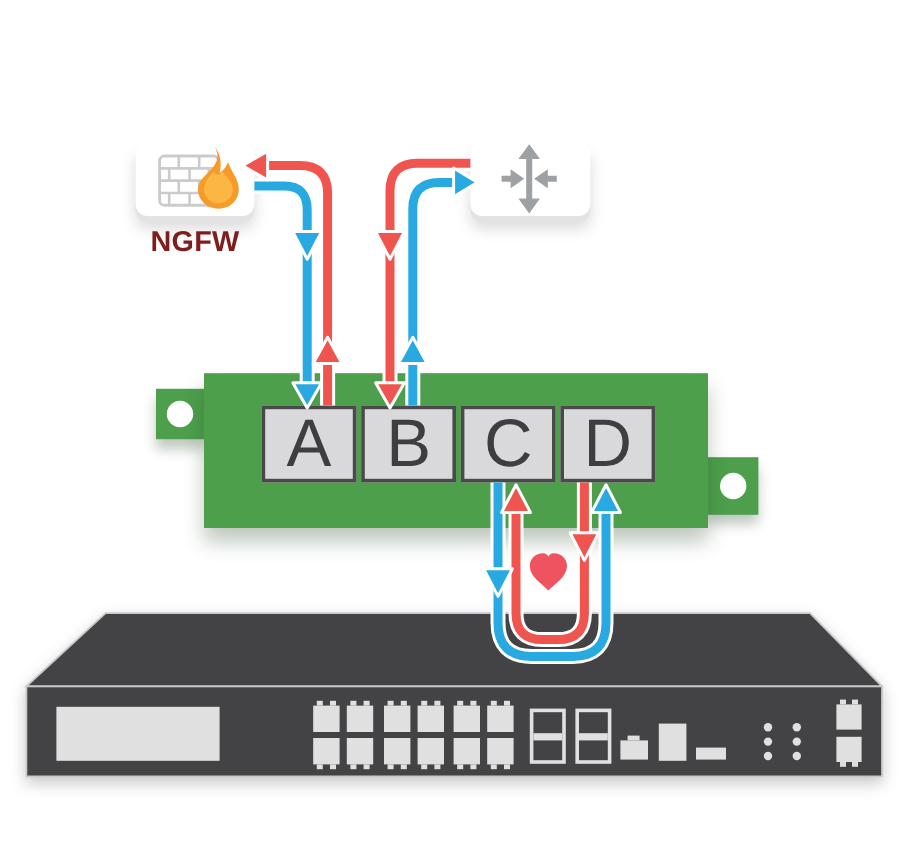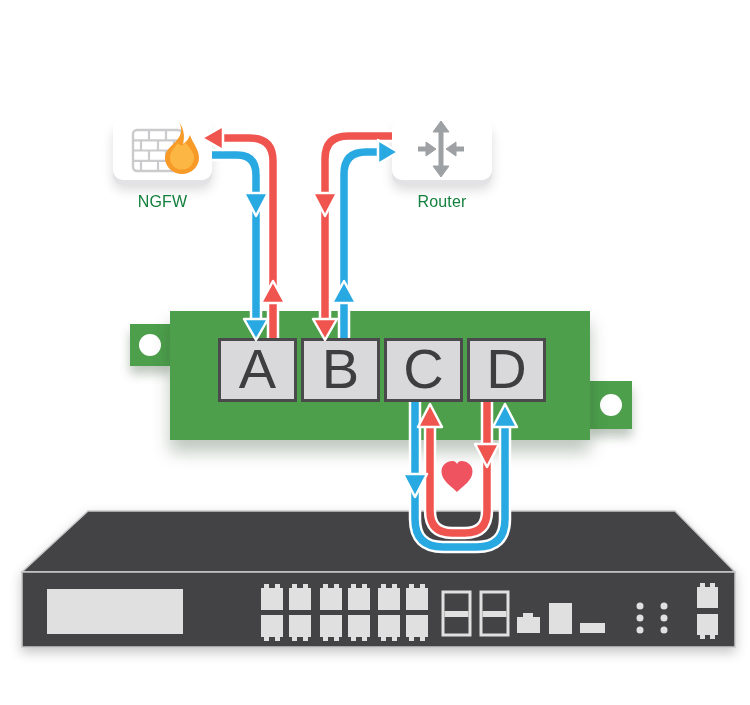--- a/index.html
+++ b/index.html
@@ -34,21 +34,21 @@
 
   
   .card{
     background:#ffffff;border-radius:10px;
     box-shadow:0 5px 0 #E3E3E6, 0 10px 12px rgba(0,0,0,.14);
   }
   .card-ngfw{left:113px;top:118px;width:99px;height:62px;}
   .card-router{left:392px;top:118px;width:100px;height:62px;}
   .device-label{
     top:191px;height:22px;display:flex;align-items:center;justify-content:center;
-    font-size:16px;font-weight:400;color:#15803d;letter-spacing:.2px;
+    font-size:24px;font-weight:700;color:#7f1d1d;letter-spacing:.2px;
   }
   .label-ngfw{left:113px;width:99px;}
   .label-router{left:392px;width:100px;}
 
   
   .appliance-svg{left:0;top:0;z-index:1;filter:drop-shadow(0 5px 6px rgba(0,0,0,.22));}
   .board,.tab{z-index:2;}
   .port{z-index:3;}
   .card,.device-label{z-index:4;}
   .flow-svg{left:0;top:0;z-index:10;pointer-events:none;}
@@ -195,21 +195,20 @@
         <line x1="49" y1="13" x2="49" y2="49"></line>
         <polygon points="41,14 57,14 49,3" stroke-width="1"></polygon>
         <polygon points="41,48 57,48 49,59" stroke-width="1"></polygon>
         <line x1="26" y1="31" x2="34" y2="31"></line>
         <polygon points="34,24 34,38 44,31" stroke-width="1"></polygon>
         <line x1="64" y1="31" x2="72" y2="31"></line>
         <polygon points="64,24 64,38 54,31" stroke-width="1"></polygon>
       </g>
     </svg>
   </div>
-  <div class="abs device-label label-router">Router</div>
 
   <svg class="abs flow-svg" width="750" height="705" viewBox="0 0 750 705">
 
     <g>
       <path class="flow-casing" d="M392 136 H348 Q325 136 325 159 V322"></path>
       <path class="flow-casing" d="M273 338 V161 Q273 138 250 138 H221"></path>
       <path class="flow-casing" d="M487 402 V511 Q487 533 465 533 H452 Q430 533 430 511 V425"></path>
       <path class="flow-casing" d="M212 155 H237 Q256 155 256 175 V322"></path>
       <path class="flow-casing" d="M344 338 V174 Q344 152 366 152 H380"></path>
       <path class="flow-casing" d="M415 402 V519 Q415 547 443 547 H477 Q505 547 505 519 V425"></path>

